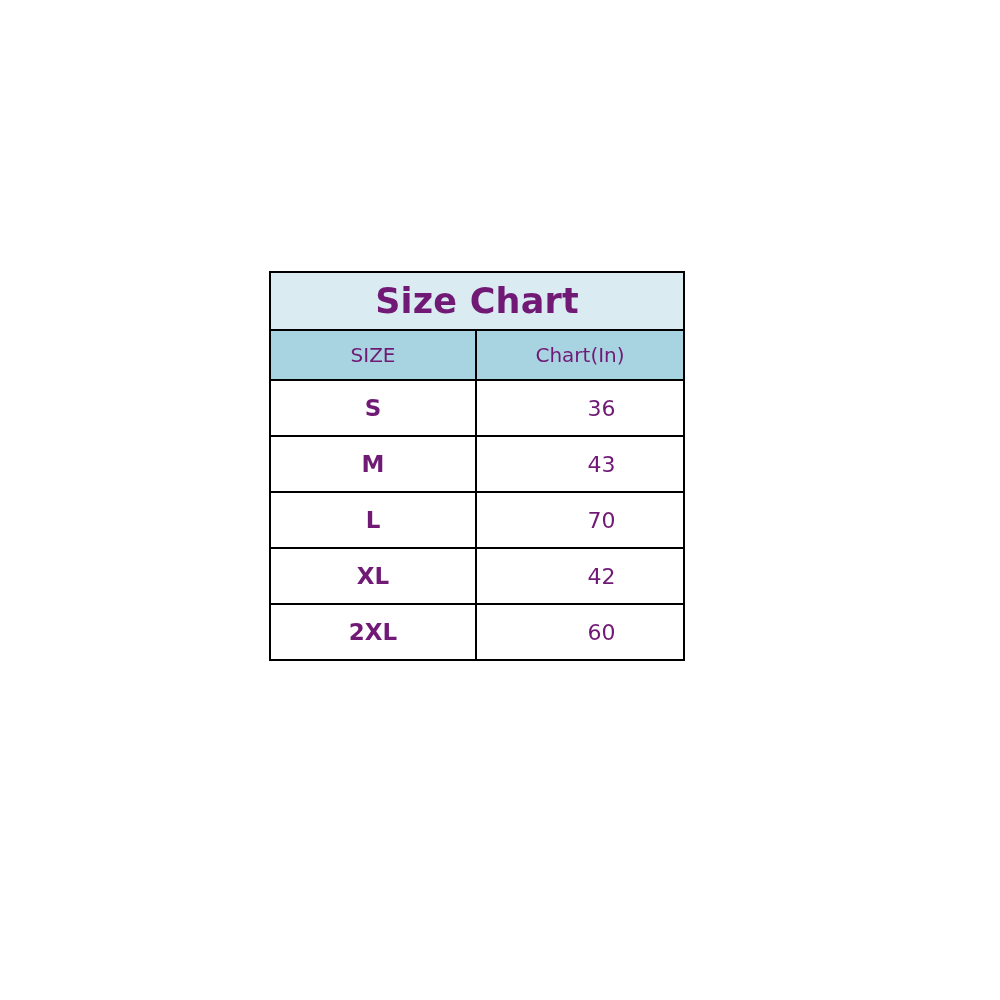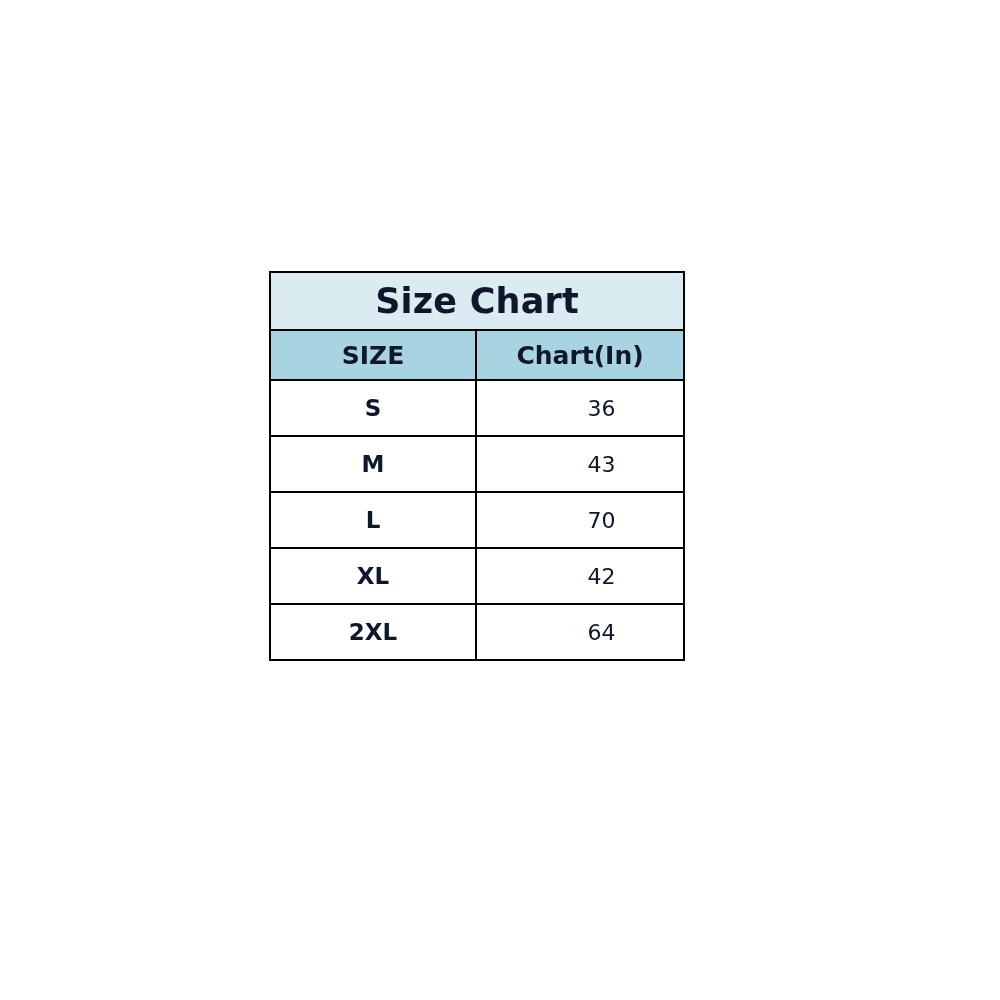--- a/index.html
+++ b/index.html
@@ -27,33 +27,33 @@
   }
   table.size-chart {
     border-collapse: collapse;
     width: 414px;
     table-layout: fixed;
   }
   table.size-chart td {
     border: 2px solid #000000;
     text-align: center;
     vertical-align: middle;
-    color: #0f172a;
+    color: #701a75;
   }
   .title-cell {
     background: #dbebf2;
     font-size: 35px;
     font-weight: bold;
     height: 54px;
     letter-spacing: 0.2px;
   }
   .head-cell {
     background: #a8d3e0;
-    font-size: 25px;
-    font-weight: bold;
+    font-size: 20px;
+    font-weight: normal;
     height: 46px;
   }
   .size-cell {
     background: #ffffff;
     font-size: 23px;
     font-weight: bold;
     height: 52px;
   }
   .value-cell {
     background: #ffffff;
@@ -94,18 +94,18 @@
         <tr>
           <td class="size-cell">L</td>
           <td class="value-cell">70</td>
         </tr>
         <tr>
           <td class="size-cell">XL</td>
           <td class="value-cell">42</td>
         </tr>
         <tr>
           <td class="size-cell">2XL</td>
-          <td class="value-cell">64</td>
+          <td class="value-cell">60</td>
         </tr>
       </tbody>
     </table>
   </div>
 </div>
 
 </body></html>

